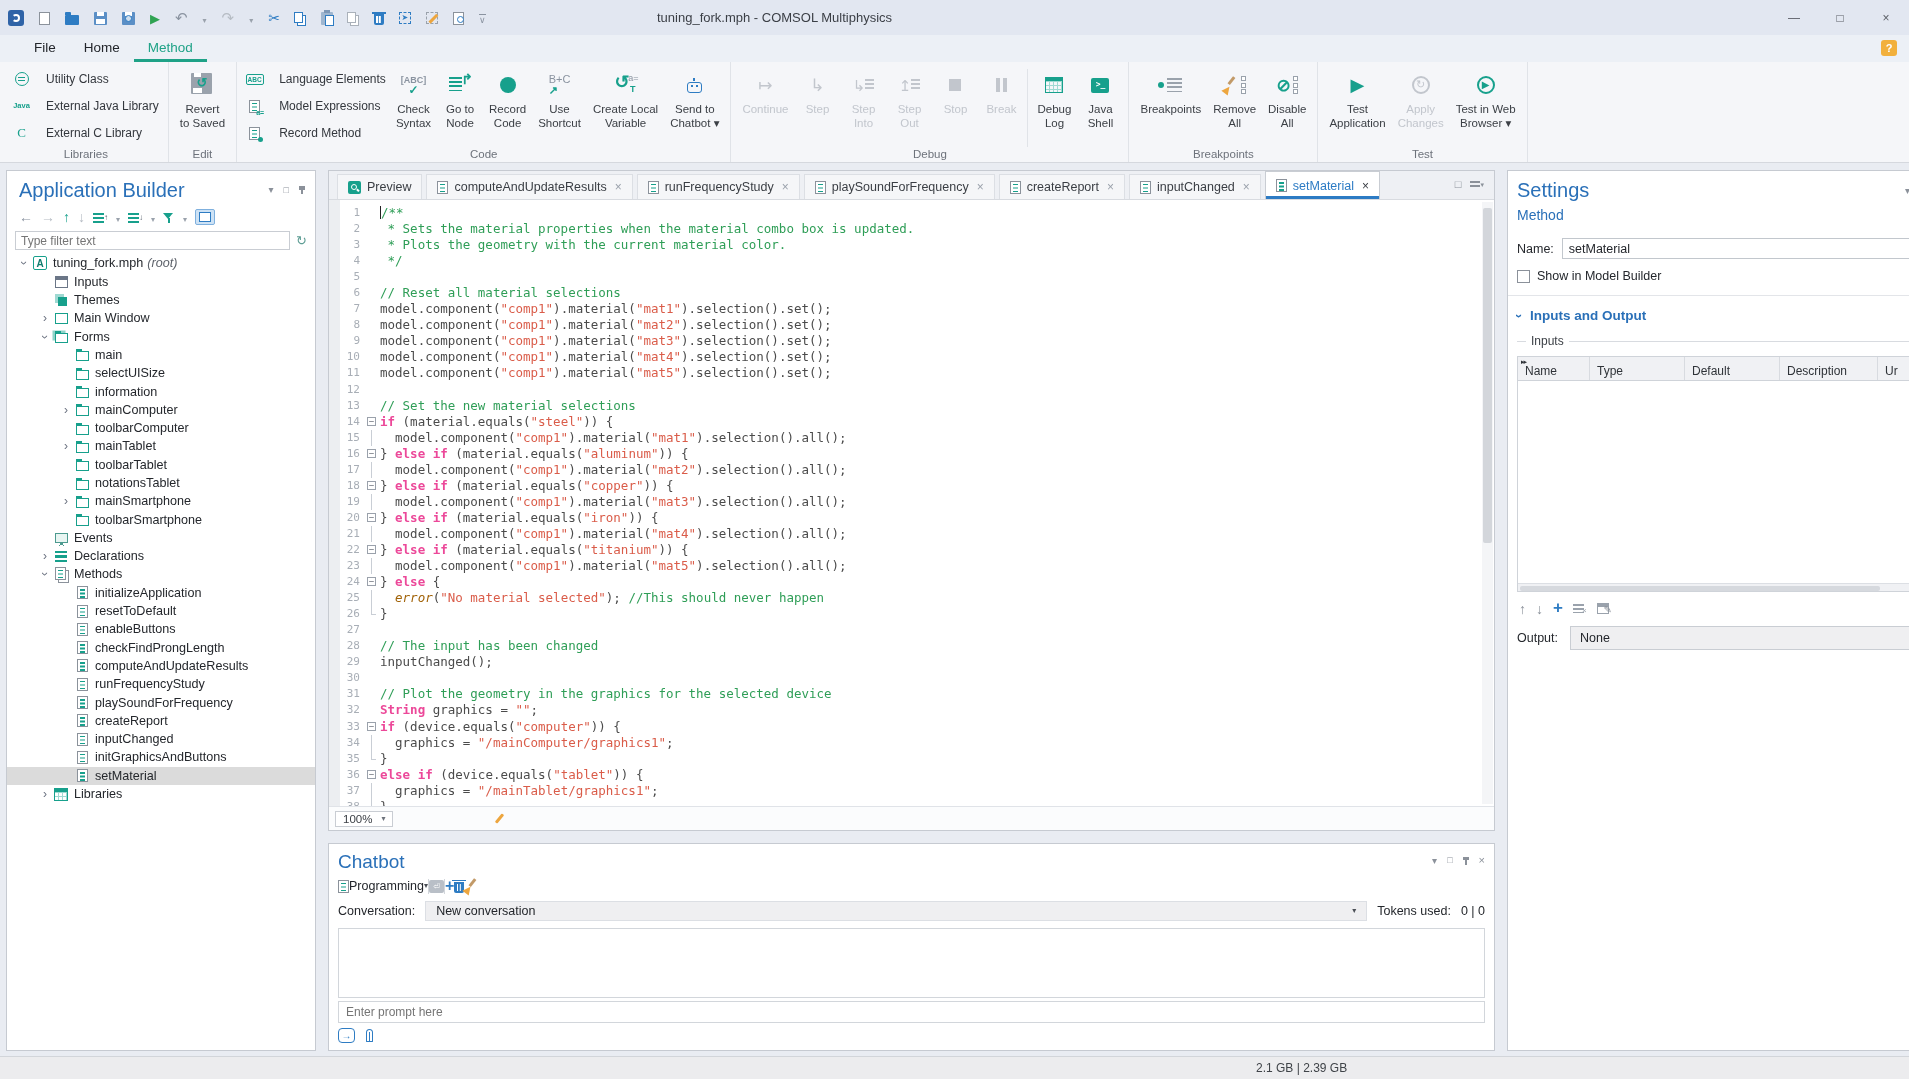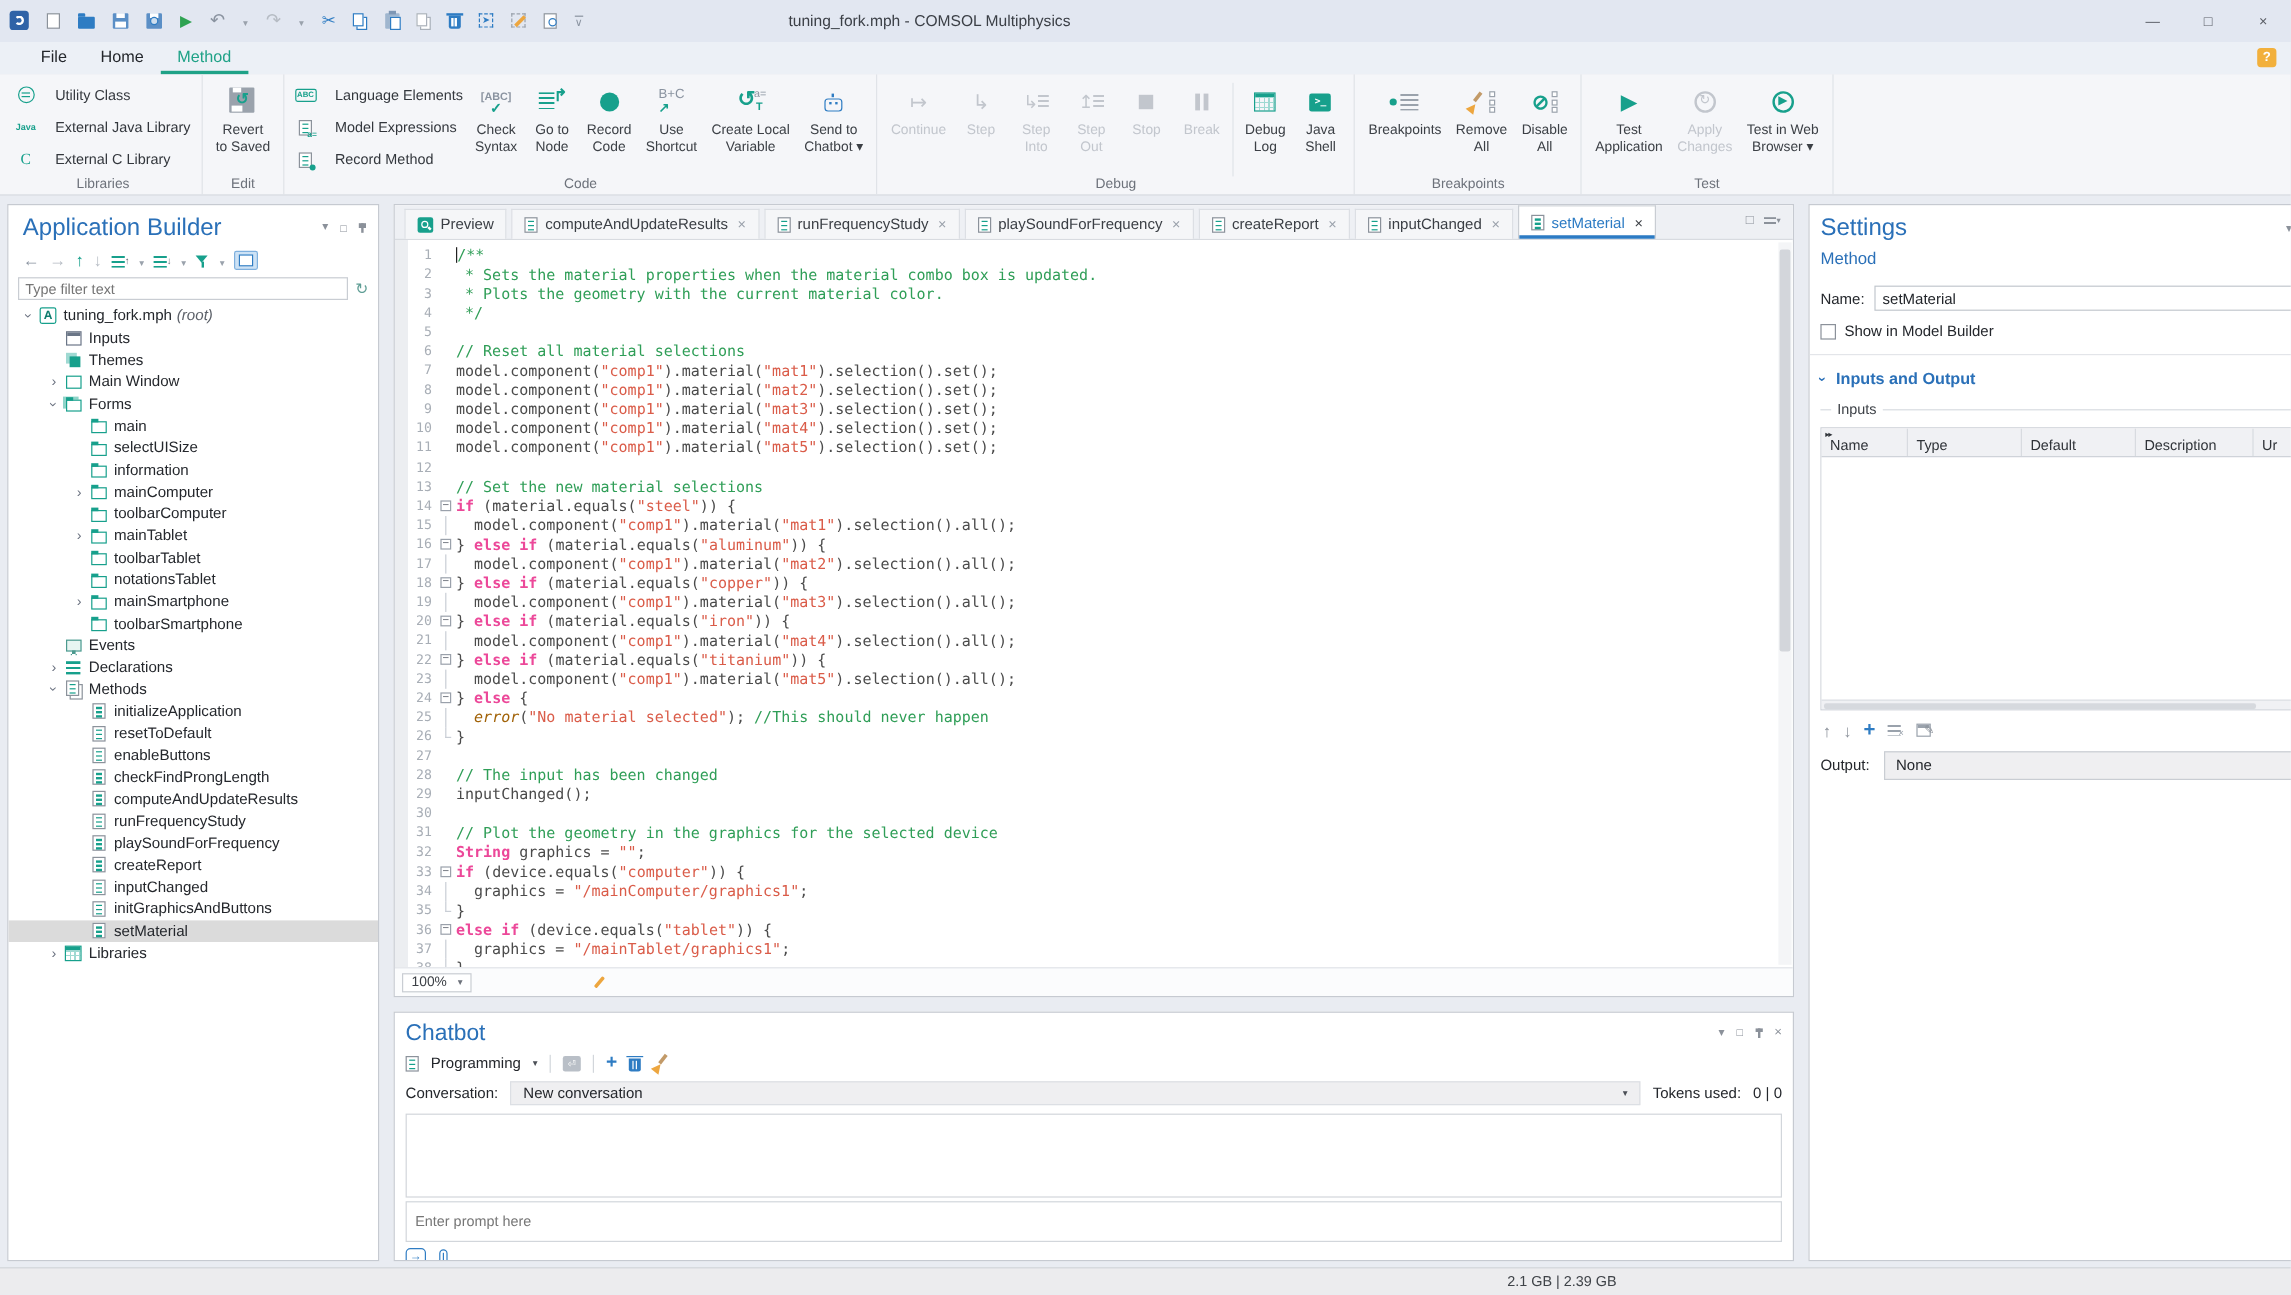--- a/index.html
+++ b/index.html
@@ -76,28 +76,28 @@
   .caret { display:inline-block; width:1px; height:13px; background:#222; vertical-align:-2px; }
   .vscroll { position:absolute; right:1px; top:31px; width:11px; bottom:26px; background:#f4f5f7; }
   .vthumb { position:absolute; left:1px; right:1px; top:6px; height:335px; background:#d3d6db; border-radius:2px; }
   .editor-bottom { position:absolute; left:0; right:0; bottom:0; height:24px; border-top:1px solid #e0e3e8; background:#fbfcfd; display:flex; align-items:center; padding-left:6px; }
   .zoombox { border:1px solid #c9cdd3; background:#fff; font-size:11.5px; color:#3c4046; padding:1px 7px; display:flex; gap:9px; align-items:center; }
   .orange-tick { width:3px; height:11px; background:#eda63f; transform:rotate(40deg); margin-left:105px; border-radius:1px; }
 
   
   #chatbot { left:328px; top:843px; width:1167px; height:208px; padding:7px 9px 0; overflow:hidden; }
   .cb-head { display:flex; align-items:flex-start; }
-  .cb-toolbar { display:flex; align-items:center; gap:10px; margin-top:5px; font-size:12.5px; color:#23262b; }
+  .cb-toolbar { display:flex; align-items:center; margin-top:5px; font-size:12.5px; color:#23262b; }
   .toolsep { width:1px; height:15px; background:#d2d6db; }
   .cb-conv { display:flex; align-items:center; margin-top:7px; font-size:12.5px; gap:10px; }
   .cb-select { flex:1; background:#efeff1; border:1px solid #dcdfe4; height:20px; display:flex; align-items:center; padding:0 10px; font-size:12.5px; color:#23262b; }
   .cb-select .drop { margin-left:auto; }
   .tokens { white-space:nowrap; display:flex; gap:10px; }
   .cb-msg { height:70px; border:1px solid #d2d6db; margin-top:7px; background:#fff; }
-  .cb-prompt { width:100%; height:34px; border:1px solid #d2d6db; font-size:12px; color:#6d727b; padding:0 7px; margin-top:3px; outline:none; }
+  .cb-prompt { width:100%; height:22px; border:1px solid #d2d6db; font-size:12px; color:#6d727b; padding:0 7px; margin-top:3px; outline:none; }
   .cb-actions { display:flex; gap:11px; margin-top:5px; align-items:center; }
   .send-btn { width:17px; height:15px; border:1.5px solid #2e7cc3; border-radius:4px; color:#2e7cc3; font-size:10px; display:flex; align-items:center; justify-content:center; }
   .iclip { width:7px; height:13px; border:1.5px solid #2e7cc3; border-radius:4px 4px 1px 1px; position:relative; }
   .iclip::after { content:""; position:absolute; left:1.5px; top:2px; width:1.5px; height:9px; background:#2e7cc3; }
 
   
   #settings { left:1507px; top:170px; width:461px; height:881px; padding:8px 9px 0; overflow:hidden; }
   .s-head { display:flex; align-items:flex-start; }
   .s-sub { color:#2a70b8; font-size:14px; margin-top:5px; }
   .sname-row { display:flex; align-items:center; gap:8px; margin:15px 0 10px; font-size:12.5px; }

